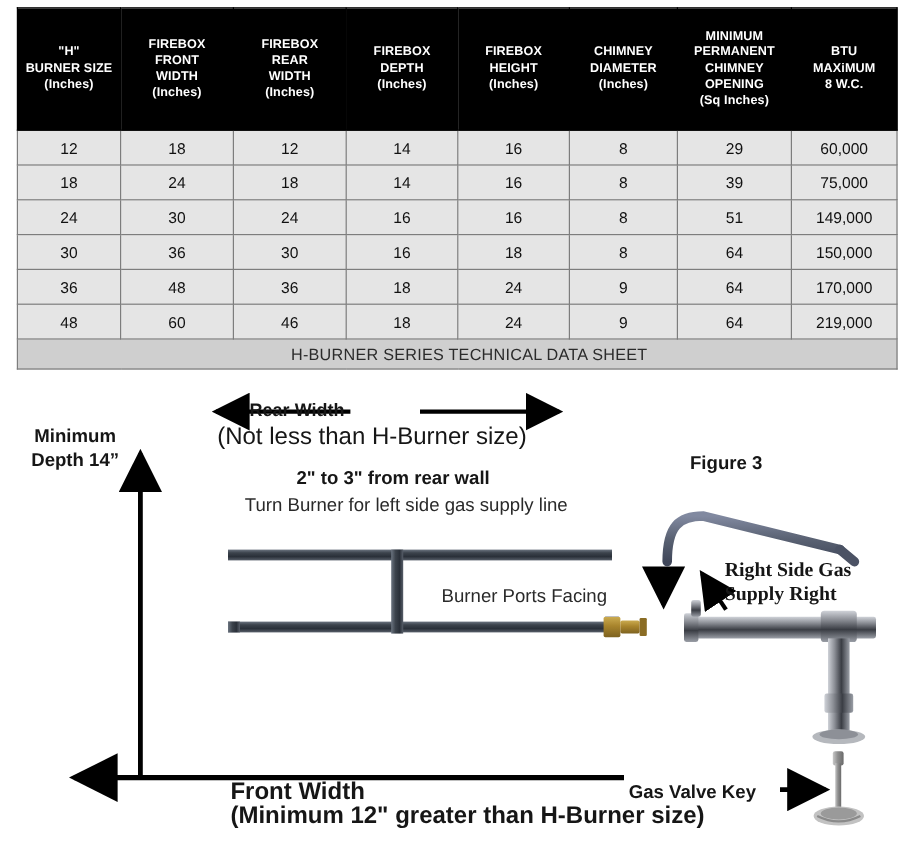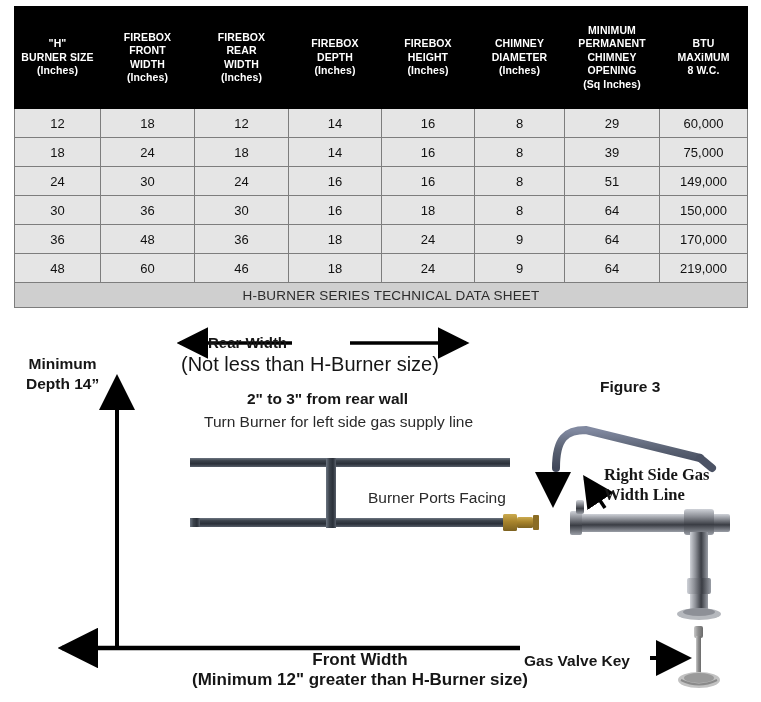--- a/index.html
+++ b/index.html
@@ -107,21 +107,21 @@
     font-weight: bold;
   }
   #lbl-turn-burner {
     left: 204px;
     top: 95px;
     font-size: 15.5px;
     font-weight: normal;
     color: #2a2a2a;
   }
   #lbl-figure3 {
-    left: 600px;
+    left: 575px;
     top: 60px;
     font-size: 15.5px;
     font-weight: bold;
   }
   #lbl-burner-ports {
     left: 368px;
     top: 171px;
     font-size: 15.5px;
     font-weight: normal;
     color: #2a2a2a;
@@ -130,23 +130,23 @@
     left: 604px;
     top: 147px;
     font-family: "Liberation Serif", serif;
     font-size: 16.5px;
     font-weight: bold;
     line-height: 20px;
   }
   #lbl-front-width {
     left: 192px;
     top: 332px;
-    font-size: 17px;
-    font-weight: bold;
-    text-align: center;
+    font-size: 20px;
+    font-weight: bold;
+    text-align: left;
     line-height: 20px;
   }
   #lbl-gas-valve-key {
     left: 524px;
     top: 334px;
     font-size: 15.5px;
     font-weight: bold;
   }
 
   .svg-layer {
@@ -387,21 +387,21 @@
 
   <div class="dlabel" id="lbl-rear-wall">2" to 3" from rear wall</div>
   <div class="dlabel" id="lbl-turn-burner">Turn Burner for left side gas supply line</div>
 
   <div class="dlabel" id="lbl-figure3">Figure 3</div>
 
   <div class="dlabel" id="lbl-burner-ports">Burner Ports Facing</div>
 
   <div class="dlabel" id="lbl-right-side-gas">
     <span>Right Side Gas</span><br>
-    <span>Width Line</span>
+    <span>Supply Right</span>
   </div>
 
   <div class="dlabel" id="lbl-front-width">
     <span>Front Width</span><br>
     <span>(Minimum 12" greater than H-Burner size)</span>
   </div>
 
   <div class="dlabel" id="lbl-gas-valve-key">Gas Valve Key</div>
 </div>
 

